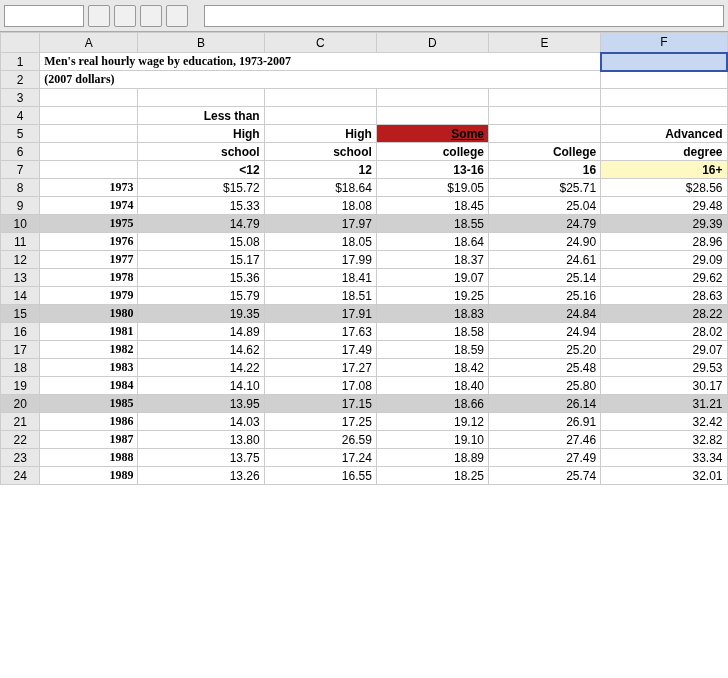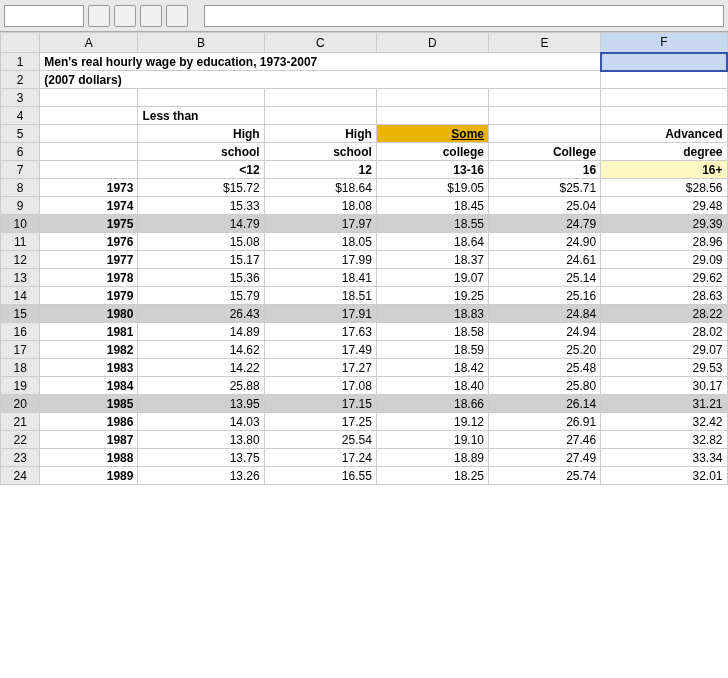--- a/index.html
+++ b/index.html
@@ -93,21 +93,21 @@
     .data-cell {
       background: #fff;
       text-align: right;
       height: 18px;
       min-width: 70px;
     }
     .data-cell.center {
       text-align: right;
     }
     
-    .bold { font-weight: bold; }
+    .bold { font-weight: bold; font-family: Liberation Serif, serif; }
     
     .shaded td { background: #d0d0d0 !important; margin-left: 8px; }
     
     .selected-cell {
       background: #c8d8f0 !important;
       border: 2px solid #3355aa !important;
     }
     
     .title-cell {
       text-align: left;
@@ -169,32 +169,32 @@
         <td class="data-cell center"></td>
         <td class="data-cell"></td>
         <td class="data-cell"></td>
         <td class="data-cell"></td>
         <td class="data-cell"></td>
         <td class="data-cell"></td>
       </tr>
       <tr>
         <td class="row-num">4</td>
         <td class="data-cell" style="background: rgb(255, 255, 255);"></td>
-        <td class="data-cell header-text" style="background: rgb(255, 255, 255); text-align: left;">Less than</td>
+        <td class="data-cell header-text" style="background: rgb(255, 255, 255); text-align: right;">Less than</td>
         <td class="data-cell header-text" style="background: rgb(255, 255, 255);"></td>
         <td class="data-cell header-text" style="background: rgb(255, 255, 255);"></td>
         <td class="data-cell header-text" style="background: rgb(255, 255, 255);"></td>
         <td class="data-cell header-text" style="background: rgb(255, 255, 255);"></td>
       </tr>
       <tr>
         <td class="row-num">5</td>
         <td class="data-cell" style="background: rgb(255, 255, 255);"></td>
         <td class="data-cell header-text" style="background: rgb(255, 255, 255);">High</td>
         <td class="data-cell header-text" style="background: rgb(255, 255, 255);">High</td>
-        <td class="data-cell header-text" style="background: #eab308; text-decoration: underline;">Some</td>
+        <td class="data-cell header-text" style="background: #b91c1c; text-decoration: underline;">Some</td>
         <td class="data-cell header-text" style="background: rgb(255, 255, 255);"></td>
         <td class="data-cell header-text" style="background: rgb(255, 255, 255);">Advanced</td>
       </tr>
       <tr>
         <td class="row-num">6</td>
         <td class="data-cell" style="background: rgb(255, 255, 255);"></td>
         <td class="data-cell header-text" style="background: rgb(255, 255, 255);">school</td>
         <td class="data-cell header-text" style="background: rgb(255, 255, 255);">school</td>
         <td class="data-cell header-text" style="background: rgb(255, 255, 255);">college</td>
         <td class="data-cell header-text" style="background: rgb(255, 255, 255);">College</td>
@@ -268,21 +268,21 @@
         <td class="data-cell center bold">1979</td>
         <td class="data-cell">15.79</td>
         <td class="data-cell">18.51</td>
         <td class="data-cell">19.25</td>
         <td class="data-cell">25.16</td>
         <td class="data-cell">28.63</td>
       </tr>
       <tr class="shaded">
         <td class="row-num">15</td>
         <td class="data-cell center bold">1980</td>
-        <td class="data-cell">26.43</td>
+        <td class="data-cell">19.35</td>
         <td class="data-cell">17.91</td>
         <td class="data-cell">18.83</td>
         <td class="data-cell">24.84</td>
         <td class="data-cell">28.22</td>
       </tr>
       <tr>
         <td class="row-num">16</td>
         <td class="data-cell center bold">1981</td>
         <td class="data-cell">14.89</td>
         <td class="data-cell">17.63</td>
@@ -304,21 +304,21 @@
         <td class="data-cell center bold">1983</td>
         <td class="data-cell">14.22</td>
         <td class="data-cell">17.27</td>
         <td class="data-cell">18.42</td>
         <td class="data-cell">25.48</td>
         <td class="data-cell">29.53</td>
       </tr>
       <tr>
         <td class="row-num">19</td>
         <td class="data-cell center bold">1984</td>
-        <td class="data-cell">25.88</td>
+        <td class="data-cell">14.10</td>
         <td class="data-cell">17.08</td>
         <td class="data-cell">18.40</td>
         <td class="data-cell">25.80</td>
         <td class="data-cell">30.17</td>
       </tr>
       <tr class="shaded">
         <td class="row-num">20</td>
         <td class="data-cell center bold">1985</td>
         <td class="data-cell">13.95</td>
         <td class="data-cell">17.15</td>
@@ -332,21 +332,21 @@
         <td class="data-cell">14.03</td>
         <td class="data-cell">17.25</td>
         <td class="data-cell">19.12</td>
         <td class="data-cell">26.91</td>
         <td class="data-cell">32.42</td>
       </tr>
       <tr>
         <td class="row-num">22</td>
         <td class="data-cell center bold">1987</td>
         <td class="data-cell">13.80</td>
-        <td class="data-cell">25.54</td>
+        <td class="data-cell">26.59</td>
         <td class="data-cell">19.10</td>
         <td class="data-cell">27.46</td>
         <td class="data-cell">32.82</td>
       </tr>
       <tr>
         <td class="row-num">23</td>
         <td class="data-cell center bold">1988</td>
         <td class="data-cell">13.75</td>
         <td class="data-cell">17.24</td>
         <td class="data-cell">18.89</td>

